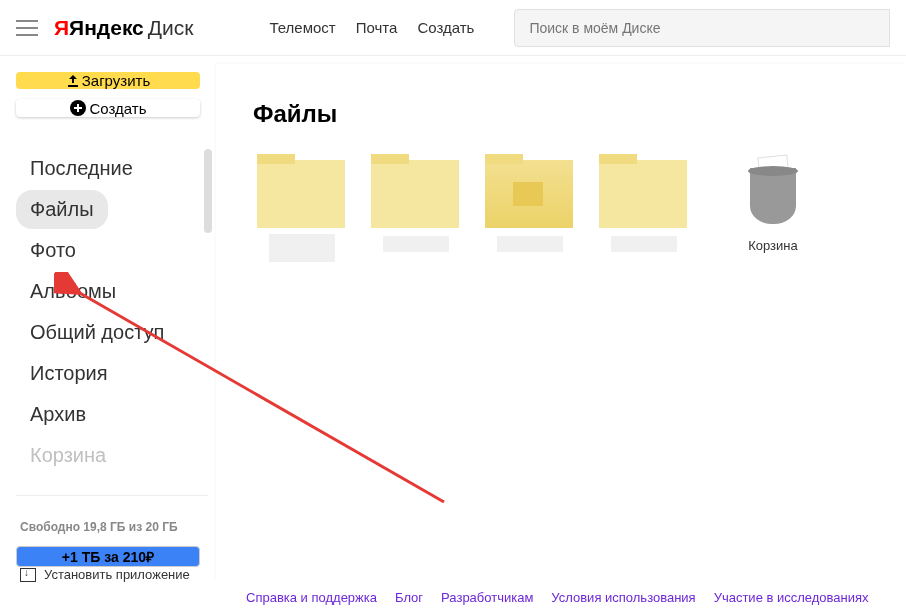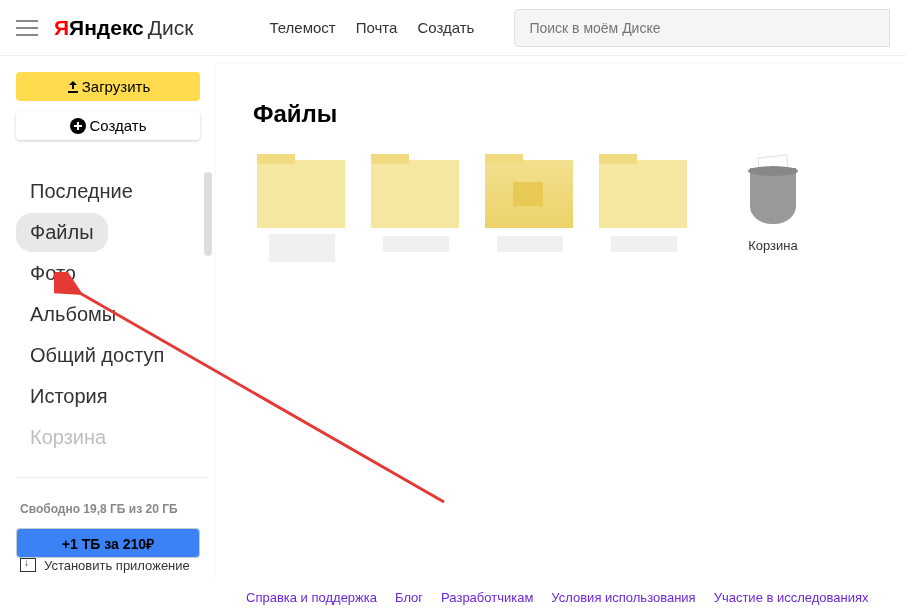--- a/index.html
+++ b/index.html
@@ -95,20 +95,21 @@
       <span>Создать</span>
     </button>
 
     <div class="nav">
       <div class="nav-item">Последние</div>
       <div class="nav-item active">Файлы</div>
       <div class="nav-item">Фото</div>
       <div class="nav-item">Альбомы</div>
       <div class="nav-item">Общий доступ</div>
       <div class="nav-item">История</div>
+      <div class="nav-item">Архив</div>
       <div class="nav-item dim">Корзина</div>
     </div>
 
     <div class="storage">Свободно 19,8 ГБ из 20 ГБ</div>
     <button class="btn-storage">+1 ТБ за 210₽</button>
     <div class="install-app">
       <span class="install-icon"></span>
       <span>Установить приложение</span>
     </div>
   </div>

